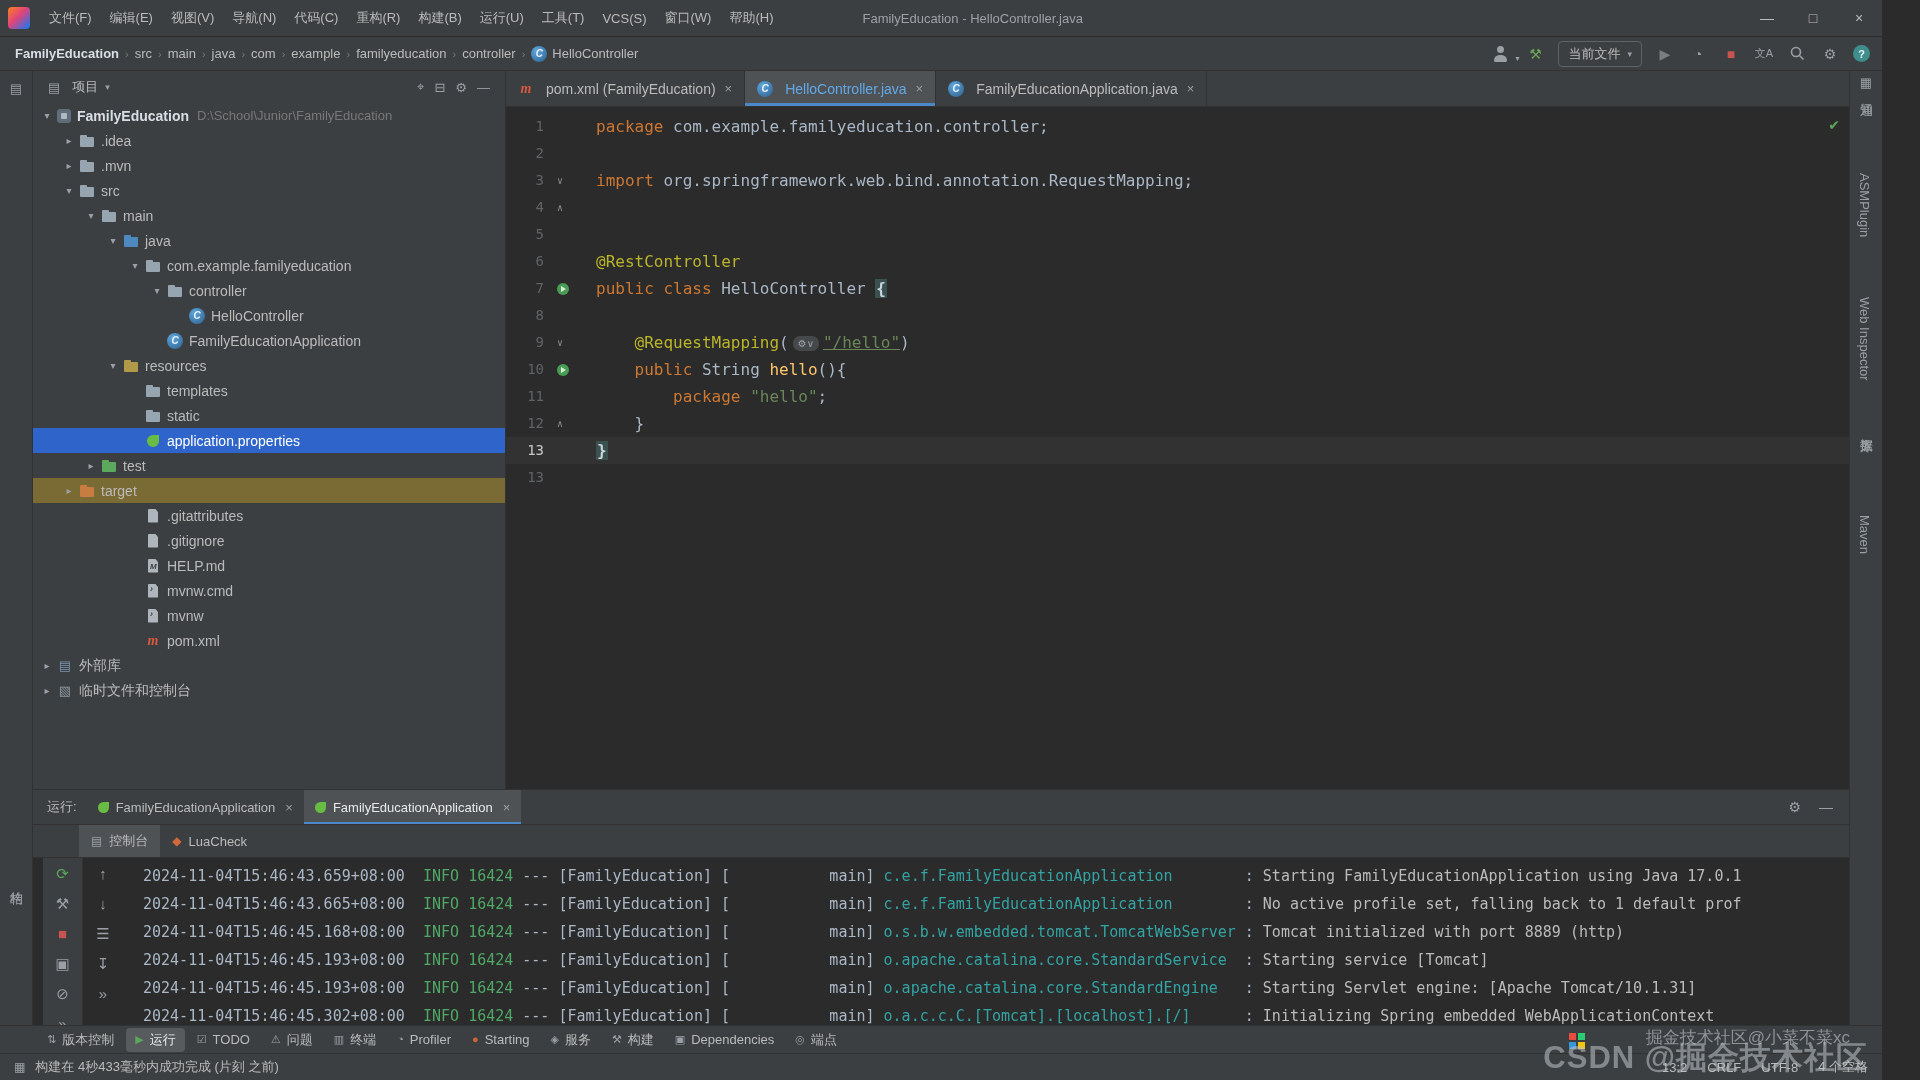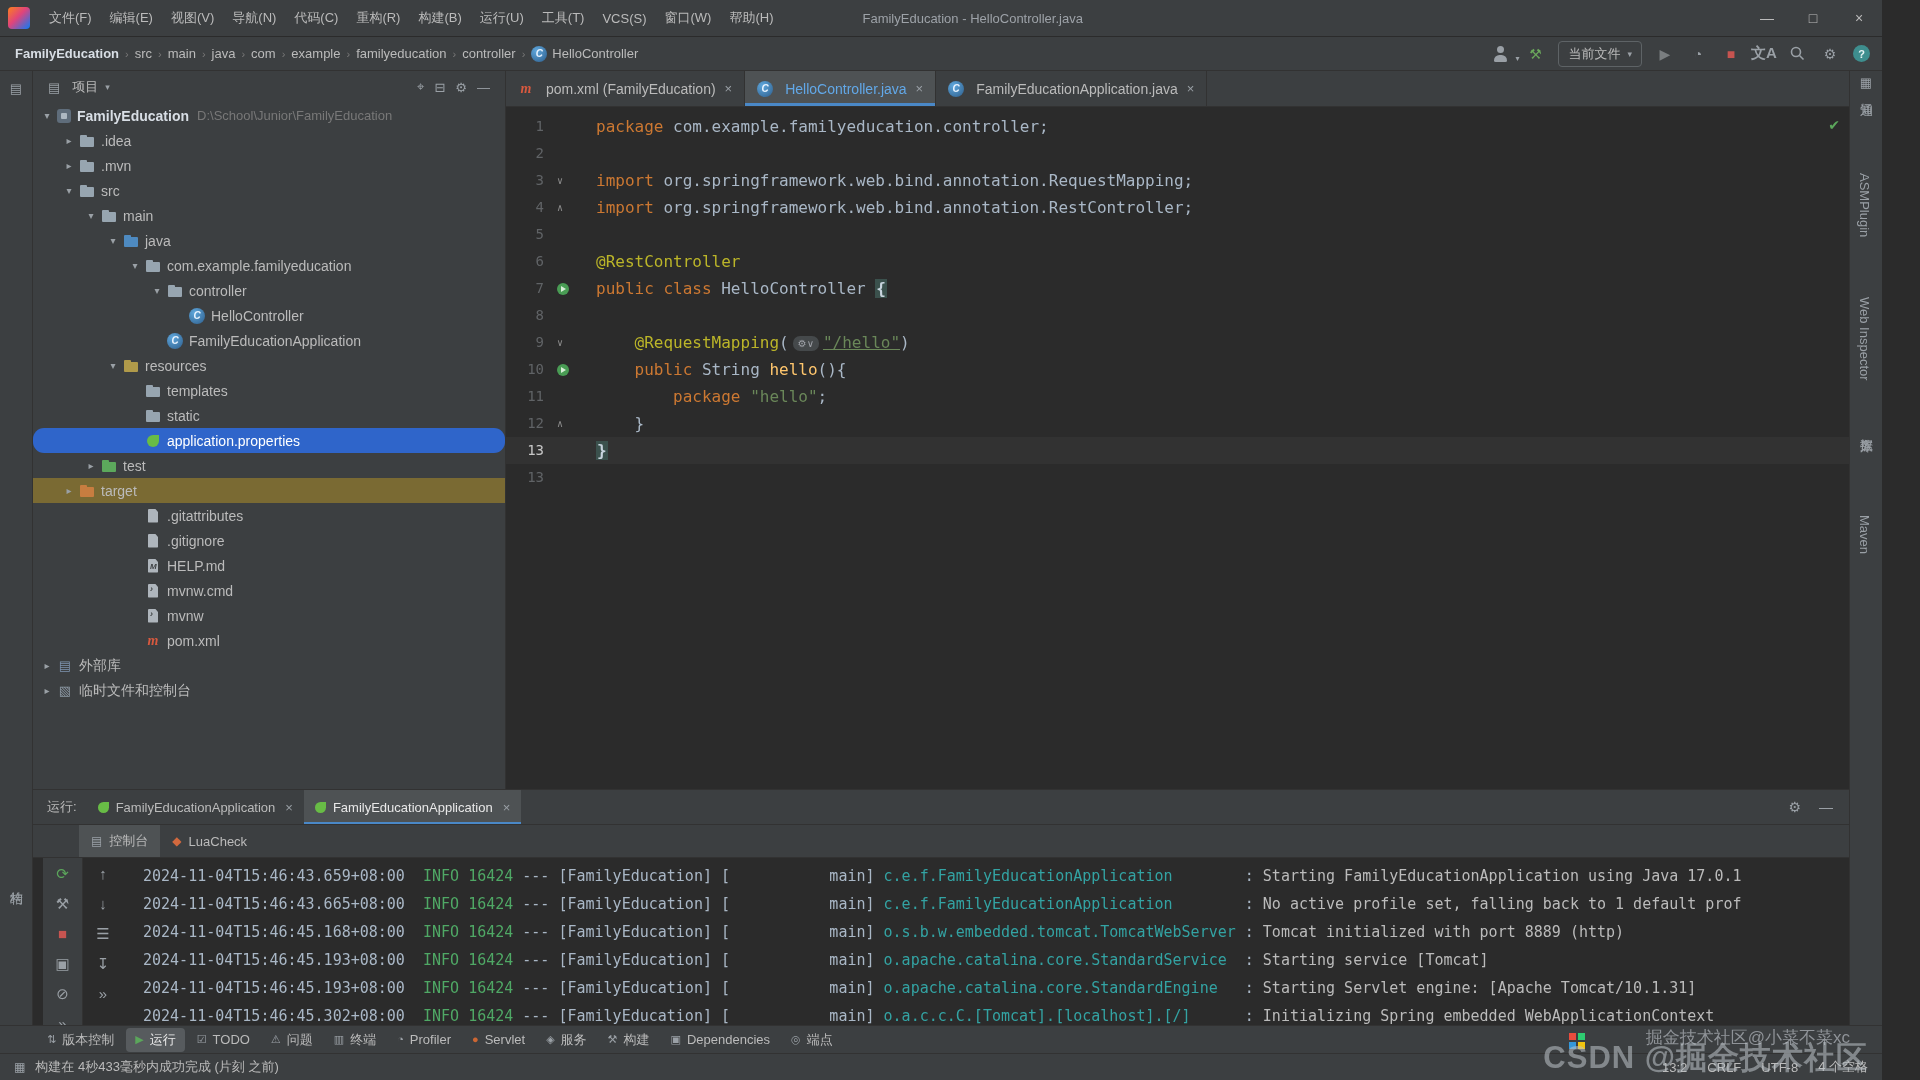--- a/index.html
+++ b/index.html
@@ -17,21 +17,21 @@
 .winbtn{width:46px;height:37px;display:flex;align-items:center;justify-content:center;color:#BBBBBB;font-size:14px;}
 
 
 #navbar{height:34px;flex:none;display:flex;align-items:center;background:#3C3F41;border-bottom:1px solid #323232;padding:0 12px;}
 #breadcrumbs{display:flex;align-items:center;white-space:nowrap;}
 .crumb{padding:0 3px;color:#BBBBBB;display:flex;align-items:center;gap:5px;}
 .crumb.bold{font-weight:bold;color:#D8DEE5;}
 .crumb-sep{color:#787878;margin:0 3px;font-size:11px;}
 #nav-right{margin-left:auto;display:flex;align-items:center;gap:13px;}
 .navico{width:20px;height:20px;display:inline-flex;align-items:center;justify-content:center;color:#9AA0A6;font-size:14px;position:relative;}
-.navico.small{font-size:15px;white-space:nowrap;font-weight:bold;}
+.navico.small{font-size:11px;white-space:nowrap;}
 .helpico{width:17px;height:17px;border-radius:50%;background:#3E8E8E;color:#E8F4F4;font-size:11px;font-weight:bold;}
 .runcfg{border:1px solid #5E6366;border-radius:4px;padding:3px 9px;display:flex;align-items:center;gap:7px;color:#BBBBBB;}
 .runcfg .chev{font-size:9px;color:#9AA0A6;}
 .user .uhead{position:absolute;top:2px;left:5px;width:7px;height:7px;border-radius:50%;background:#9AA0A6;}
 .user .ubody{position:absolute;bottom:2px;left:2px;width:13px;height:7px;border-radius:7px 7px 2px 2px;background:#9AA0A6;}
 .user .mchev{position:absolute;right:-7px;bottom:1px;font-size:8px;color:#9AA0A6;}
 
 
 #midzone{flex:1;display:flex;min-height:0;}
 #leftstripe,#rightstripe{width:33px;flex:none;background:#3C3F41;position:relative;}
@@ -48,21 +48,21 @@
 #projheader .ptitle{color:#BBBBBB;font-size:13px;}
 #projheader .pchev{font-size:9px;color:#9AA0A6;}
 #projheader .hspacer{flex:1;}
 .hico{color:#9AA0A6;font-size:13px;padding:0 5px;}
 #tree{flex:1;overflow:hidden;font-size:14px;}
 .trow{height:25px;display:flex;align-items:center;white-space:nowrap;cursor:default;}
 .trow .chev{width:20px;flex:none;text-align:center;color:#9AA0A6;font-size:10px;}
 .tlabel{color:#BBBBBB;}
 .tlabel.bold{font-weight:bold;color:#D8DEE5;}
 .thint{color:#787878;margin-left:8px;font-size:13px;}
-.trow.selected{background:#2F65CA;border-radius:11px;}
+.trow.selected{background:#2F65CA;}
 .trow.selected .tlabel{color:#FFFFFF;}
 .trow.selected .chev{color:#D8E4F2;}
 .trow.targetrow{background:#7A6A33;}
 
 
 .tico{width:16px;height:16px;flex:none;display:inline-flex;align-items:center;justify-content:center;position:relative;margin-right:6px;}
 .ic-folder{--fc:#97A5B0;}
 .ic-package{--fc:#97A5B0;}
 .ic-folder-src{--fc:#4E8AC0;}
 .ic-folder-test{--fc:#5CA85C;}
@@ -421,21 +421,20 @@
                 <span class="gicons">
                   <i class="foldg">∨</i>
                 </span>
                 <span class="ctext"><span class="kw">import</span><span class="pl"> org.springframework.web.bind.annotation.RequestMapping;</span></span>
               </div>
               <div class="cline">
                 <span class="lnum">4</span>
                 <span class="gicons">
                   <i class="foldg">∧</i>
                 </span>
-                <span class="ctext"><span class="kw">import</span><span class="pl"> org.springframework.web.bind.annotation.RestController;</span></span>
               </div>
               <div class="cline">
                 <span class="lnum">5</span>
                 <span class="gicons"></span>
                 <span class="ctext"></span>
               </div>
               <div class="cline">
                 <span class="lnum">6</span>
                 <span class="gicons"></span>
                 <span class="ctext"><span class="ann">@RestController</span></span>
@@ -579,21 +578,21 @@
       <div class="tbtn">
         <span class="tbico">▥</span>
         <span>终端</span>
       </div>
       <div class="tbtn">
         <span class="tbico">◔</span>
         <span>Profiler</span>
       </div>
       <div class="tbtn">
         <span class="tbico" style="color: rgb(204, 102, 51);">●</span>
-        <span>Servlet</span>
+        <span>Starting</span>
       </div>
       <div class="tbtn">
         <span class="tbico">◈</span>
         <span>服务</span>
       </div>
       <div class="tbtn">
         <span class="tbico">⚒</span>
         <span>构建</span>
       </div>
       <div class="tbtn">

